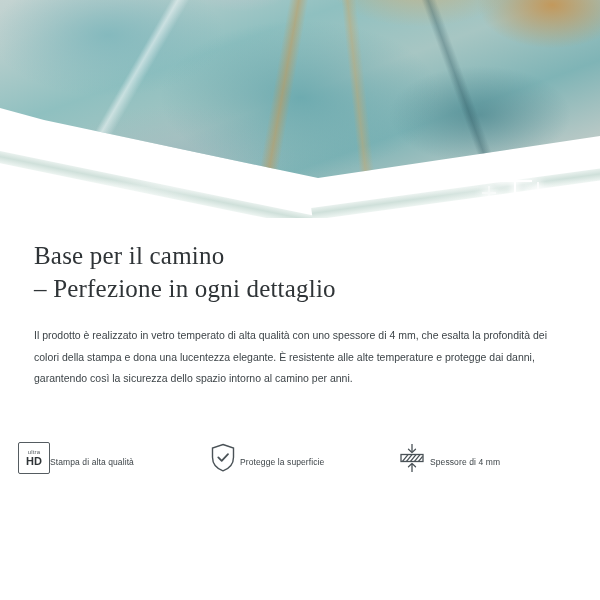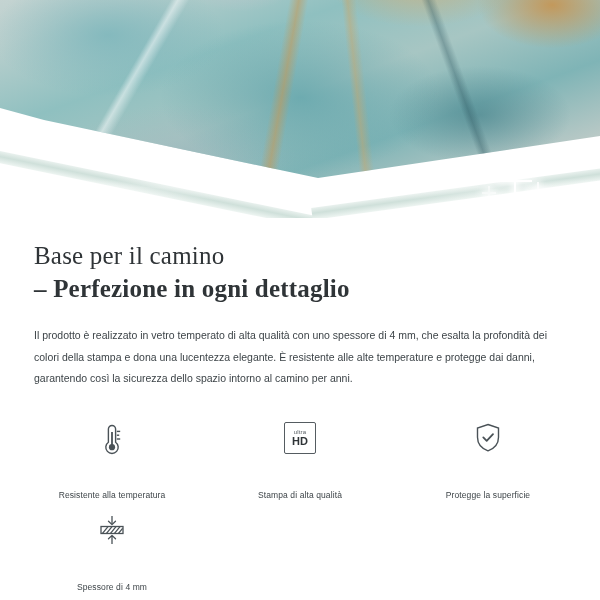--- a/index.html
+++ b/index.html
@@ -133,21 +133,20 @@
     margin: 22px 0 0 0;
     font-family: "Liberation Serif", serif;
     font-size: 25px;
     line-height: 1.30;
     font-weight: 400;
     color: #2f3437;
     letter-spacing: .2px;
   }
   .headline .line2 {
     display: block;
-    font-weight: bold;
   }
 
   .desc {
     margin: 20px 0 7px 0;
     font-size: 10.5px;
     line-height: 2.05;
     color: #3d4448;
     max-width: 536px;
     text-align: left;
   }
@@ -158,23 +157,23 @@
     display: grid;
     grid-template-columns: repeat(3, 1fr);
     grid-template-rows: repeat(2, 84px);
     column-gap: 0;
     row-gap: 8px;
     padding: 0 18px;
   }
 
   .feature {
     display: flex;
-    flex-direction: column;
+    flex-direction: row;
     align-items: center;
-    justify-content: space-between;
+    justify-content: flex-start;
   }
 
   .feature-icon {
     height: 44px;
     display: flex;
     align-items: center;
     justify-content: center;
     color: #4a5257;
   }
 
@@ -229,33 +228,20 @@
     <h1 class="headline">
       <span>Base per il camino</span>
       <span class="line2">– Perfezione in ogni dettaglio</span>
     </h1>
 
     <p class="desc">Il prodotto è realizzato in vetro temperato di alta qualità con uno spessore di 4 mm, che esalta la profondità dei colori della stampa e dona una lucentezza elegante. È resistente alle alte temperature e protegge dai danni, garantendo così la sicurezza dello spazio intorno al camino per anni.</p>
   </div>
 
   <div class="features">
 
-    <div class="feature">
-      <div class="feature-icon">
-        <svg width="34" height="38" viewBox="0 0 34 38" fill="none" stroke="#4a5257" stroke-width="1.4">
-          <path d="M17 6.5a3.6 3.6 0 0 1 3.6 3.6v13.1a6.2 6.2 0 1 1-7.2 0V10.1A3.6 3.6 0 0 1 17 6.5z"></path>
-          <circle cx="17" cy="28.2" r="3.1" fill="#4a5257" stroke="none"></circle>
-          <line x1="17" y1="13" x2="17" y2="26" stroke-width="1.8"></line>
-          <line x1="21.8" y1="12.4" x2="25.2" y2="12.4"></line>
-          <line x1="21.8" y1="16.2" x2="24.2" y2="16.2"></line>
-          <line x1="21.8" y1="20" x2="25.2" y2="20"></line>
-        </svg>
-      </div>
-      <div class="feature-label">Resistente alla temperatura</div>
-    </div>
 
     <div class="feature">
       <div class="feature-icon">
         <div class="ultrahd">
           <span class="u-top">ultra</span>
           <span class="u-bot">HD</span>
         </div>
       </div>
       <div class="feature-label">Stampa di alta qualità</div>
     </div>

